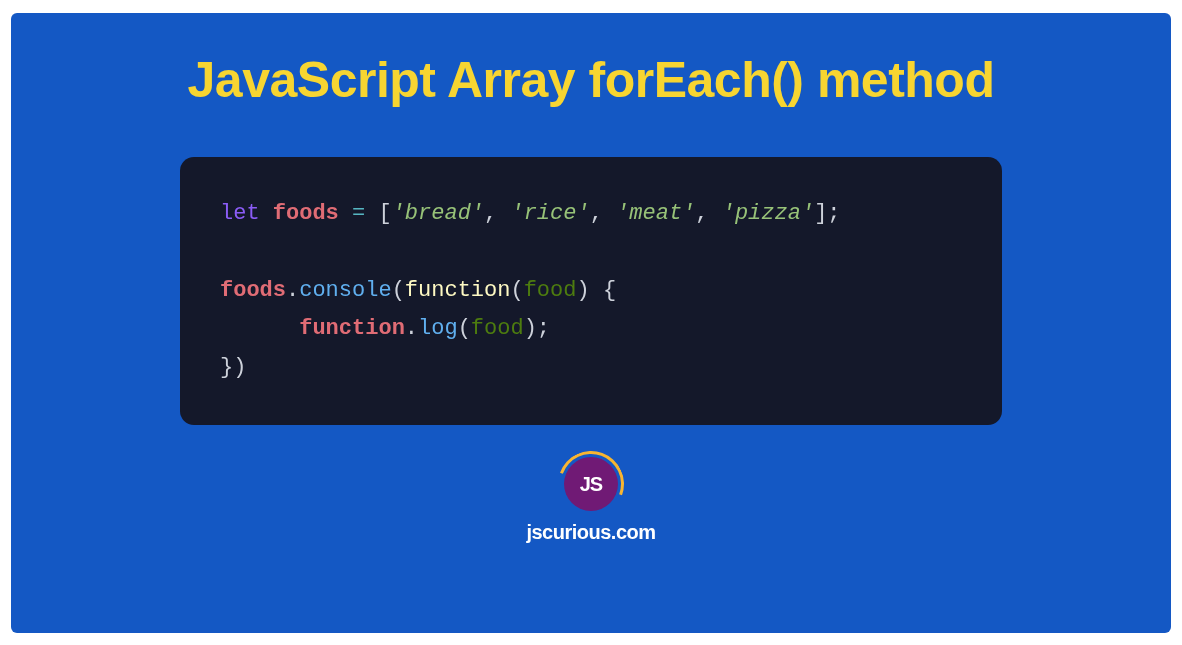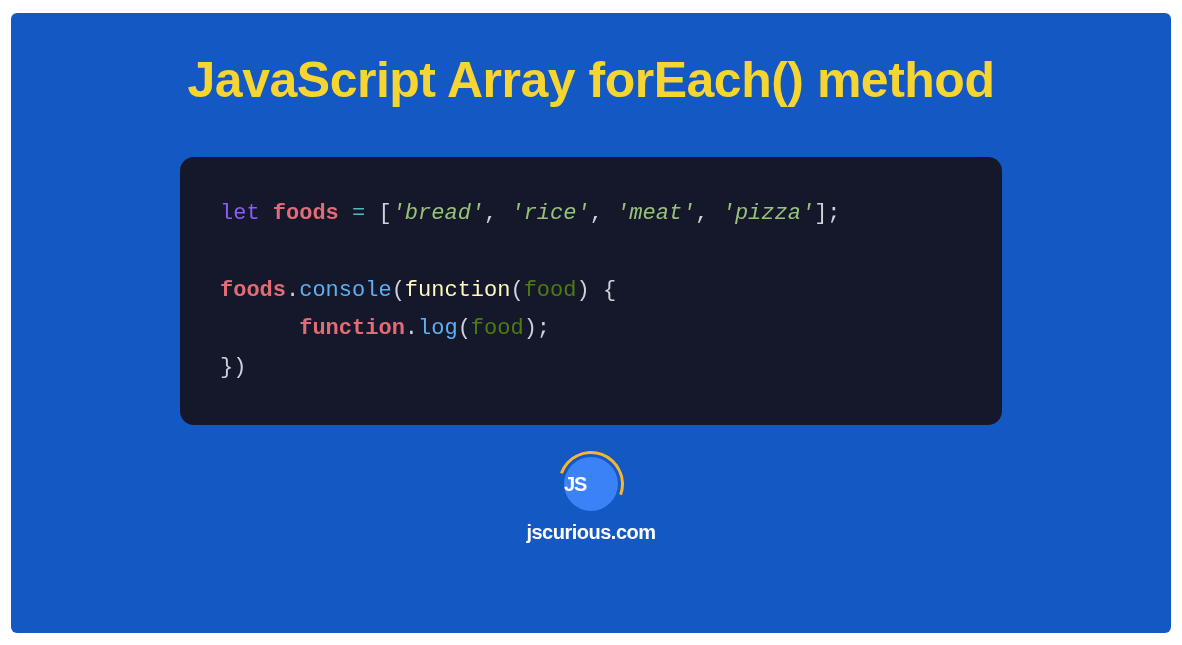--- a/index.html
+++ b/index.html
@@ -58,23 +58,24 @@
     .footer {
       margin-top: 32px;
       display: flex;
       flex-direction: column;
       align-items: center;
     }
     .logo {
       width: 54px;
       height: 54px;
       border-radius: 50%;
-      background: #3b82f6;
+      background: #701a75;
       display: flex;
       align-items: center;
+      justify-content: center;
       position: relative;
       margin-bottom: 10px;
     }
     .logo::before {
       content: "";
       position: absolute;
       inset: -6px;
       border-radius: 50%;
       border: 3px solid #f7b531;
       border-bottom-color: transparent;

